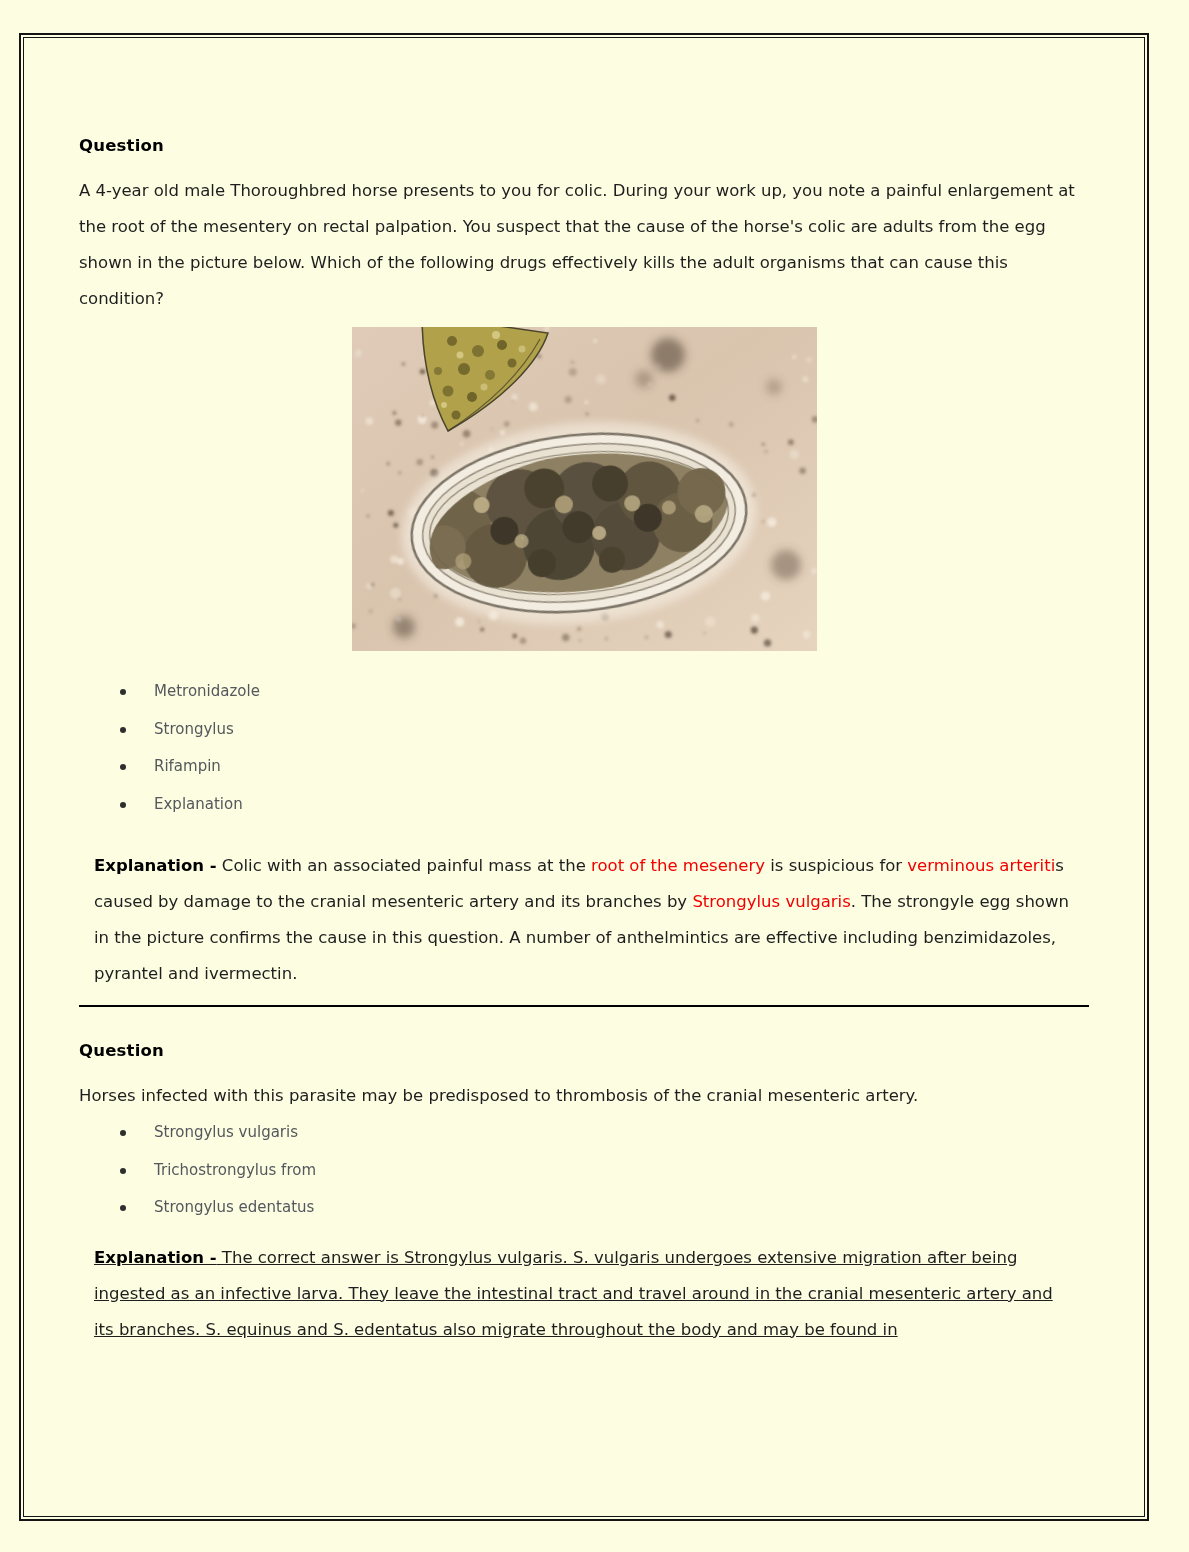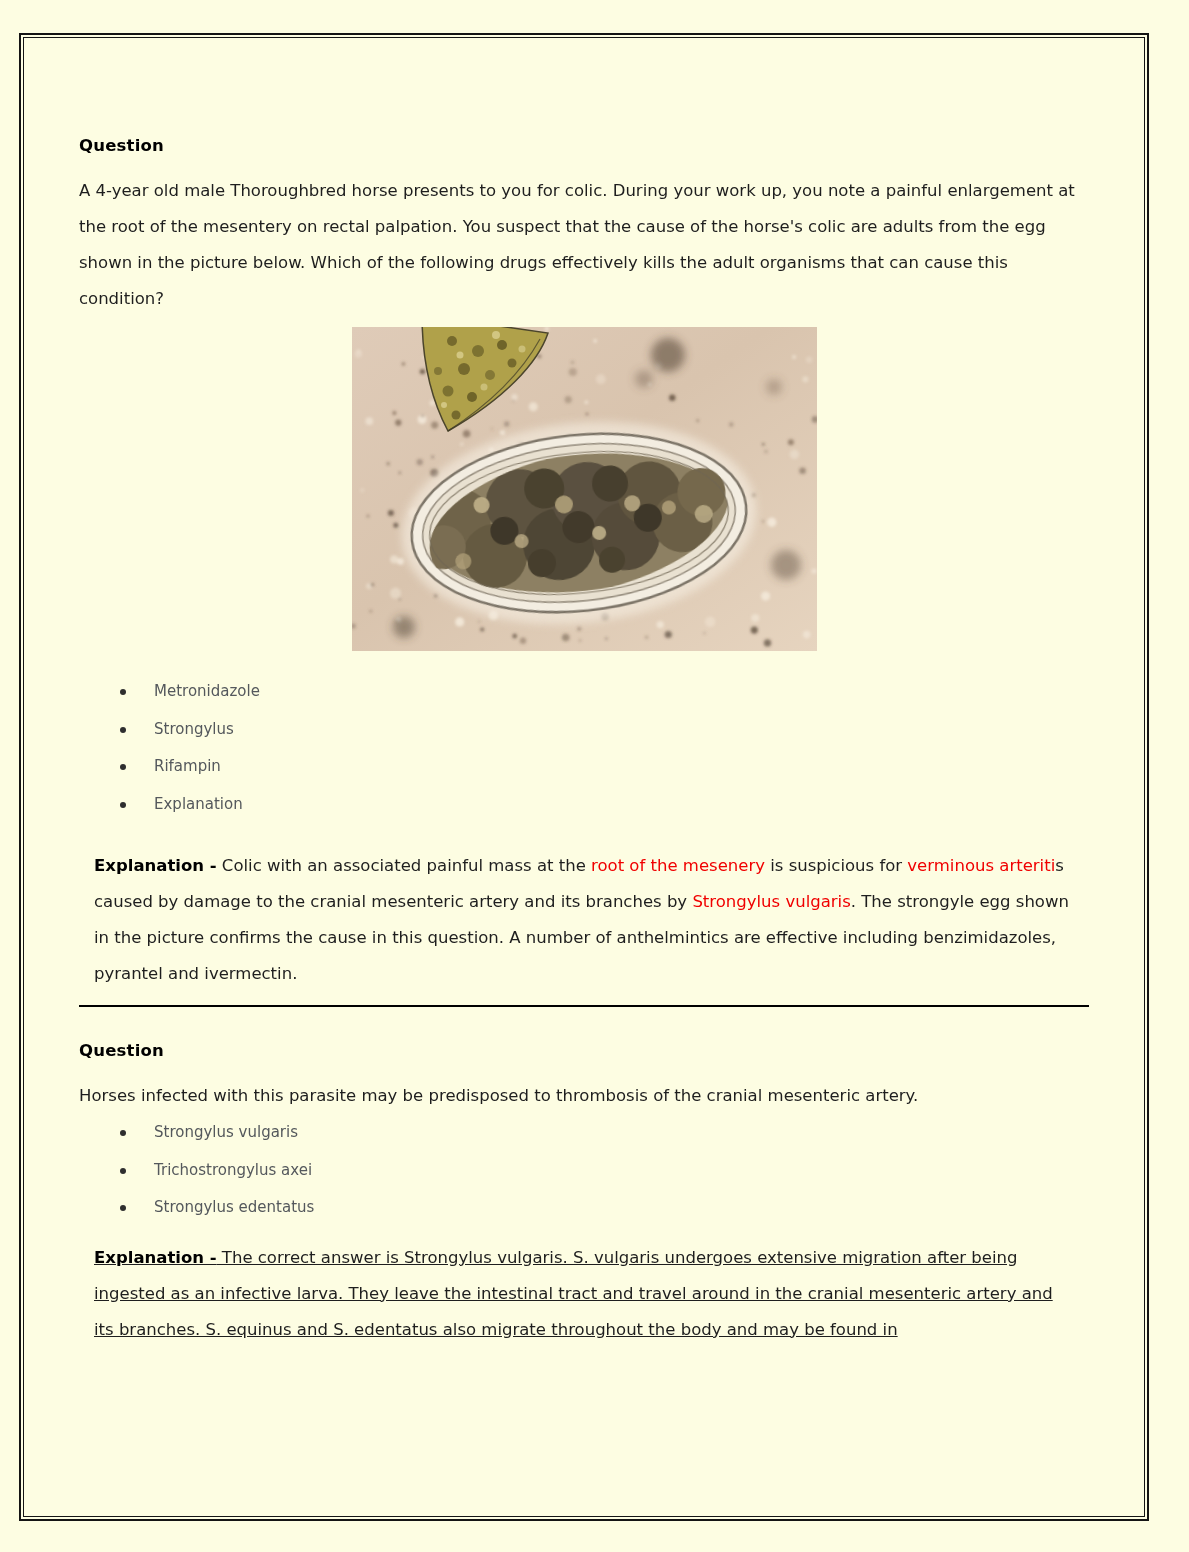--- a/index.html
+++ b/index.html
@@ -321,21 +321,21 @@
       </section>
 
       <hr class="section-divider">
 
       <section>
         <h3 class="qhead q2-head">Question</h3>
         <p class="body-par">Horses infected with this parasite may be predisposed to thrombosis of the cranial mesenteric artery.</p>
 
         <ul class="options opts-q2">
           <li>Strongylus vulgaris</li>
-          <li>Trichostrongylus axei</li>
+          <li>Trichostrongylus from</li>
           <li>Strongylus edentatus</li>
         </ul>
 
         <p class="body-par explanation expl-2"><b>Explanation -</b><span><span> The correct answer is Strongylus vulgaris. S. vulgaris undergoes extensive migration after being ingested as an infective larva. They leave the intestinal tract and travel around in the cranial mesenteric artery and its branches. S. equinus and S. edentatus also migrate throughout the body and may be found in</span></span></p>
       </section>
 
     </div>
   </div>
 </div>
 

